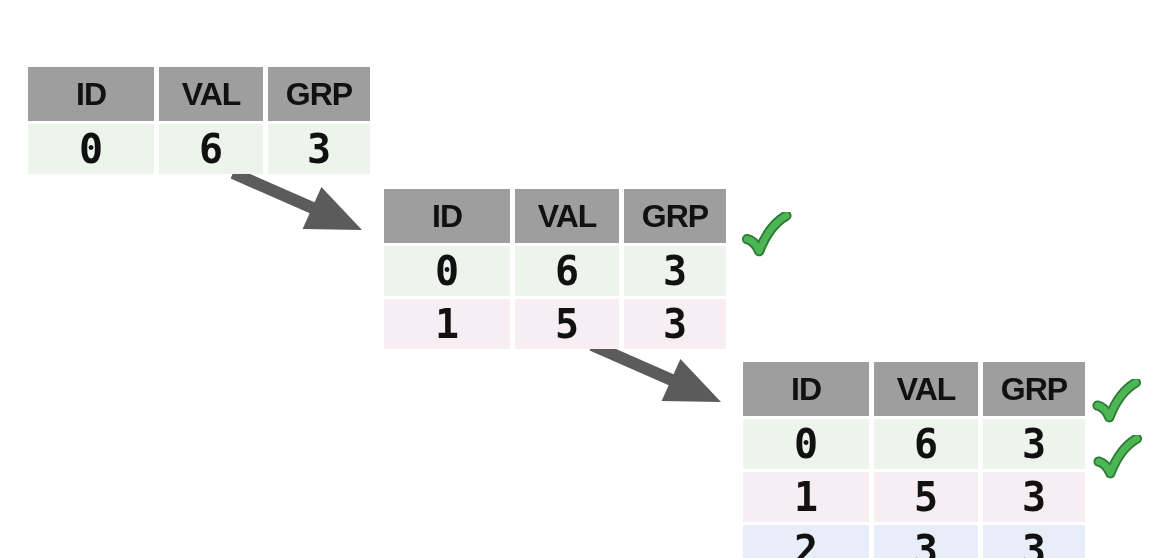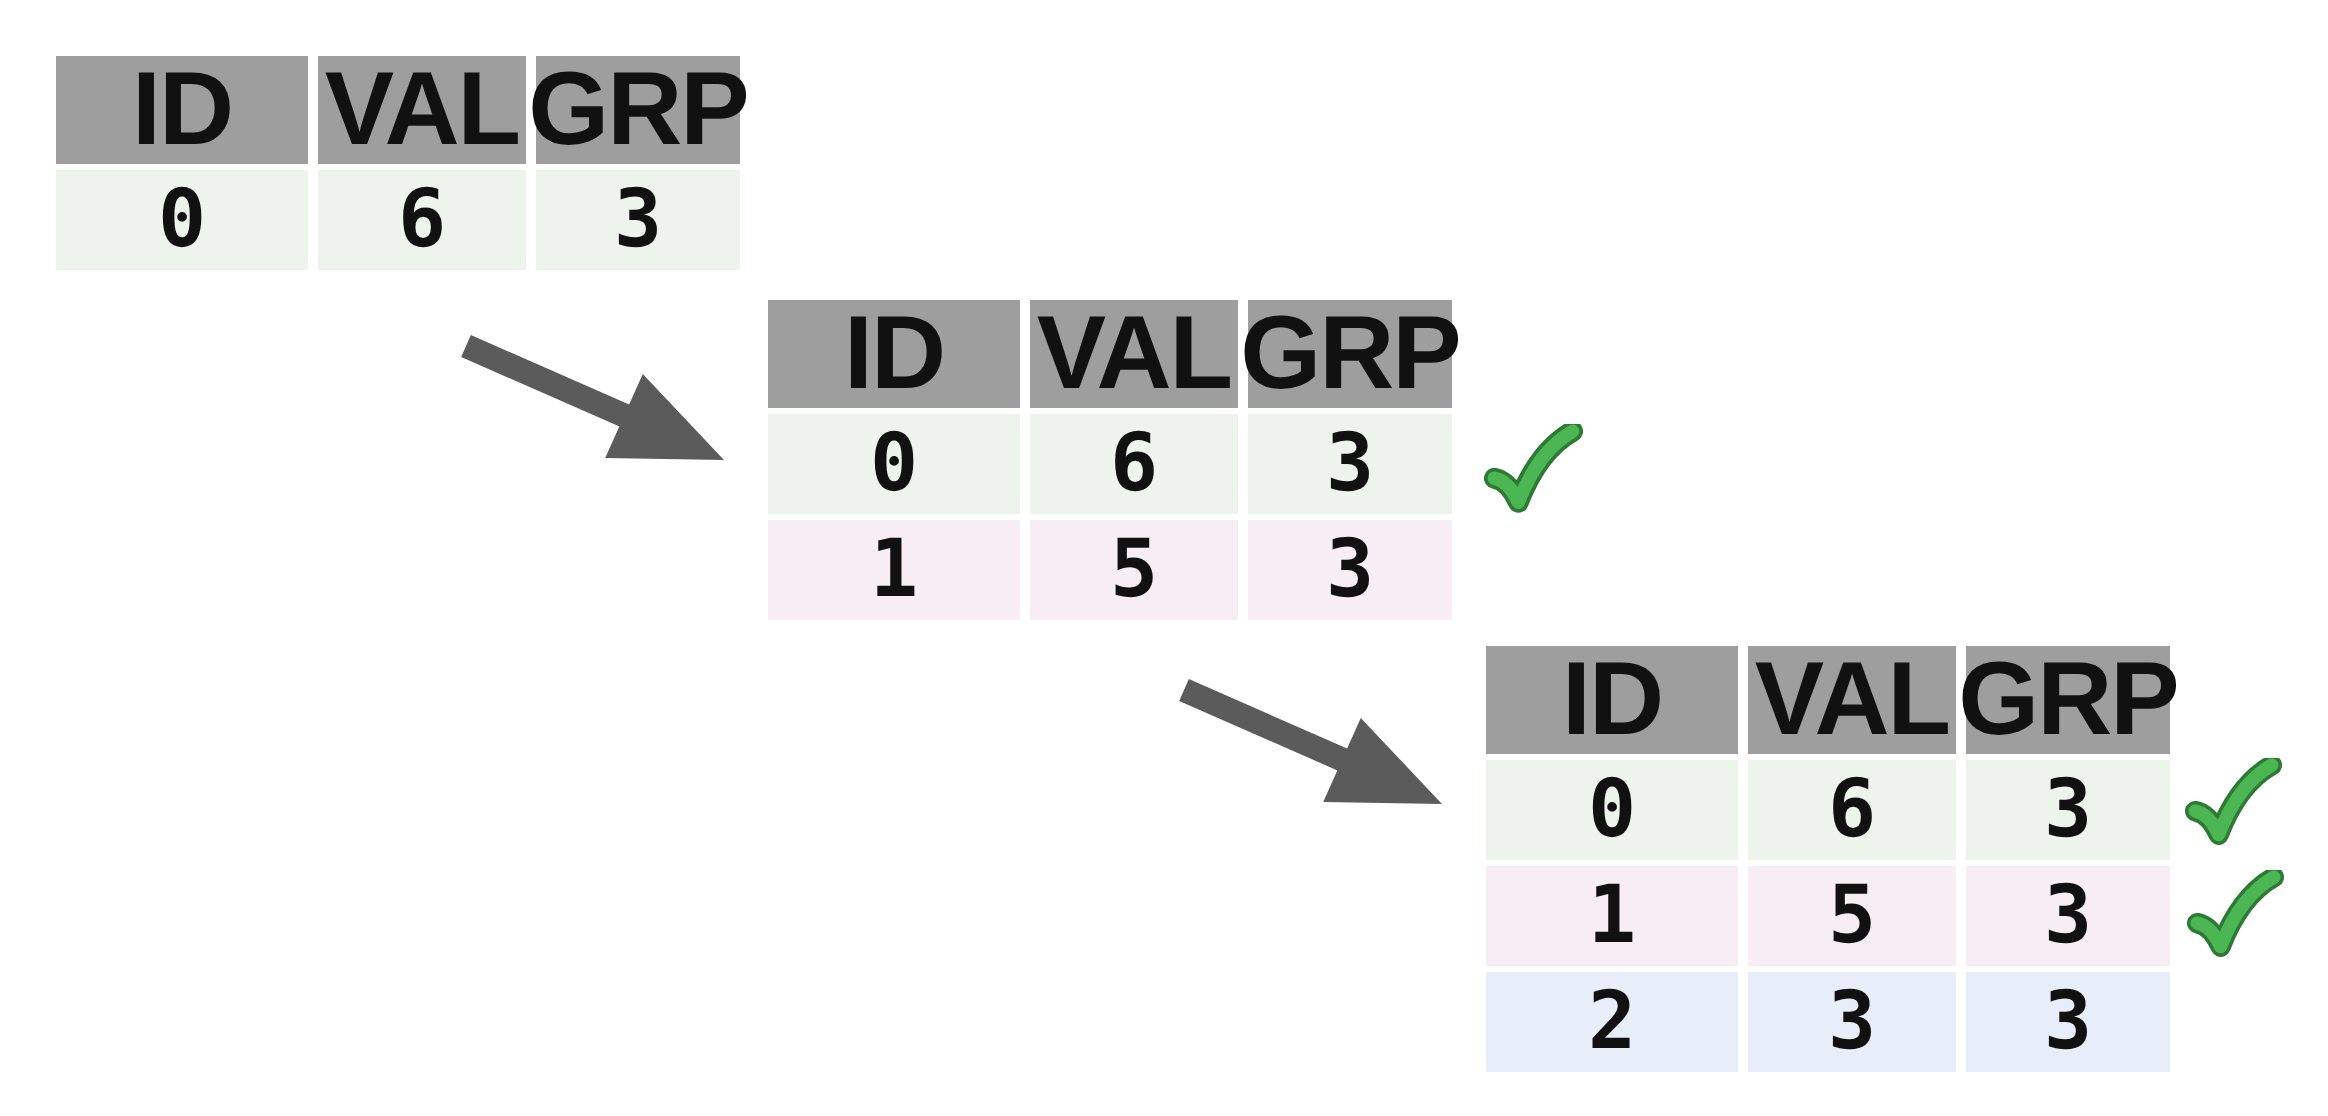--- a/index.html
+++ b/index.html
@@ -30,22 +30,23 @@
     font-family:"DejaVu Sans Mono",monospace;
     font-weight:bold;
     font-size:40px;
     color:var(--text,#111);
     line-height:1;
   }
   .cell.head{
     height:54px;
     background:var(--header-bg,#9e9e9e);
     font-family:"Liberation Sans",sans-serif;
-    font-size:52px;
+    font-size:32px;
     letter-spacing:-1px;
+    margin-top:39px;
   }
   .cell.green{background:var(--row-green,#ecf4ec);}
   .cell.pink {background:var(--row-pink,#f6eef2);}
   .cell.blue {background:var(--row-blue,#e7eef9);}
   .check{position:absolute;}
   .check svg{display:block;}
 </style>
 </head>
 <body>
 

